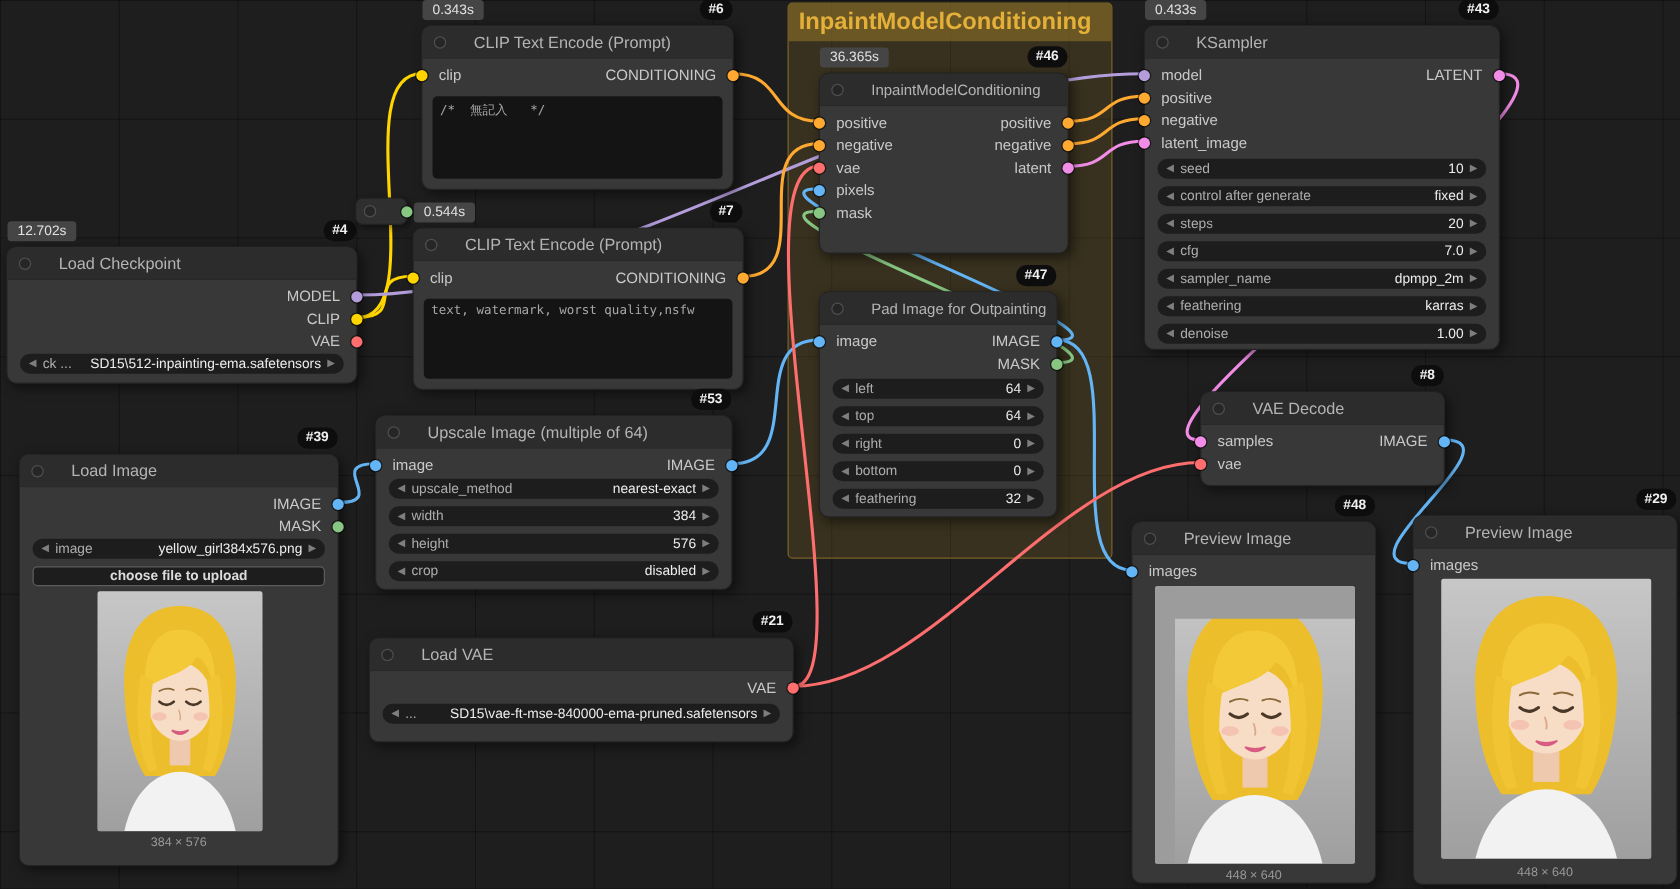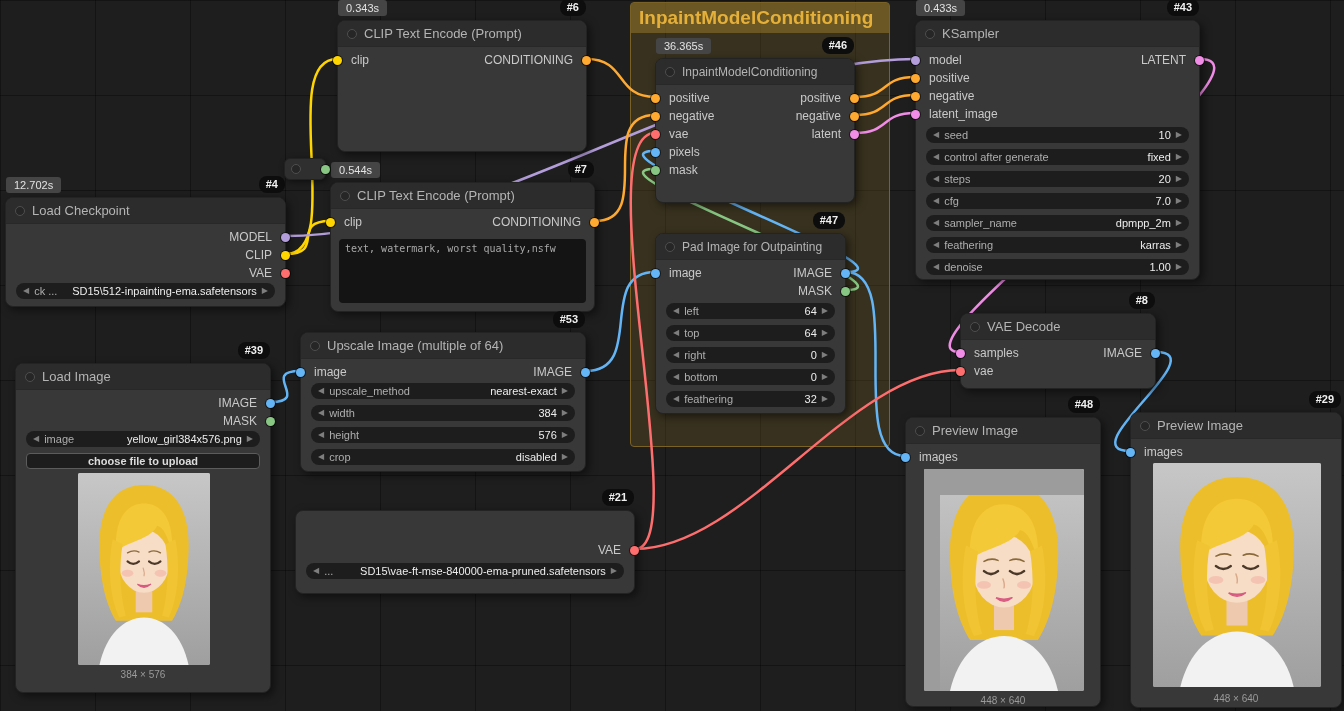--- a/index.html
+++ b/index.html
@@ -8,21 +8,21 @@
   background-image:linear-gradient(rgba(0,0,0,.35) 1px,transparent 1px),
                    linear-gradient(90deg,rgba(0,0,0,.35) 1px,transparent 1px);
   background-size:95px 95px;}
 .group{position:absolute;z-index:0;border:1px solid #7a6226;border-radius:4px;background:rgba(150,118,38,.22)}
 .group-title{height:30px;background:rgba(150,118,38,.55);color:#e5b03a;font-size:19px;font-weight:bold;
   display:flex;align-items:center;padding:0 8px;border-radius:3px 3px 0 0;white-space:nowrap;overflow:hidden}
 .wires{position:absolute;inset:0;z-index:1;pointer-events:none}
 .wires path{fill:none;stroke-width:2.5px;stroke-linecap:round}
 .node{position:absolute;z-index:2;background:#383838;border:1px solid #232323;border-radius:8px;
   box-shadow:3px 3px 9px rgba(0,0,0,.5);color:#ccc;font-size:12px}
-.ntitle{height:26px;background:#2c2c2c;border-radius:7px 7px 0 0;display:flex;align-items:center;gap:7px;
+.ntitle{height:26px;background:#2c2c2c;border-radius:7px 7px 0 0;display:flex;align-items:center;gap:22px;
   padding:0 9px;color:#b4b4b4;font-size:13px;white-space:nowrap;overflow:hidden;border-bottom:1px solid #282828}
 .ndot{width:10px;height:10px;border-radius:50%;background:#262626;border:1px solid #4e4e4e;flex:none}
 .nbadge{position:absolute;top:-22px;right:0;background:#0d0d0d;color:#f0f0f0;font-size:11px;font-weight:bold;
   padding:2px 7px;border-radius:8px;line-height:13px}
 .ntiming{position:absolute;top:-21px;left:0;background:#454545;color:#e2e2e2;font-size:11px;padding:1px 8px;
   border-radius:3px;line-height:14px}
 .col{position:absolute;top:30px}
 .col.in{left:0}
 .col.out{right:0;}
 .slot{height:18px;display:flex;align-items:center;position:relative;color:#c9c9c9;font-size:12px;white-space:nowrap}
@@ -120,20 +120,21 @@
         <span class="dot" style="background:#FFD500"></span>
         <span>clip</span>
       </div>
     </div>
     <div class="col out">
       <div class="slot">
         <span>CONDITIONING</span>
         <span class="dot" style="background:#FFA931"></span>
       </div>
     </div>
+    <div class="textarea" style="top:56px;bottom:8px">/*  無記入   */</div>
   </div>
 
   <div class="node" style="left:330px;top:182px;width:265px;height:130px">
     <div class="ntiming">0.544s</div>
     <div class="nbadge">#7</div>
     <div class="ntitle">
       <span class="ndot"></span>
       <span>CLIP Text Encode (Prompt)</span>
     </div>
     <div class="col in">
@@ -267,20 +268,24 @@
         <span class="wlabel">crop</span>
         <span class="sp"></span>
         <span class="wvalue">disabled</span>
         <span class="arr">▶</span>
       </div>
     </div>
   </div>
 
   <div class="node" style="left:295px;top:510px;width:340px;height:84px">
     <div class="nbadge">#21</div>
+    <div class="ntitle">
+      <span class="ndot"></span>
+      <span>Load VAE</span>
+    </div>
     <div class="col out">
       <div class="slot">
         <span>VAE</span>
         <span class="dot" style="background:#FF6E6E"></span>
       </div>
     </div>
     <div class="widgets" style="top:52px">
       <div class="wrow">
         <span class="arr">◀</span>
         <span class="wlabel">...</span>

